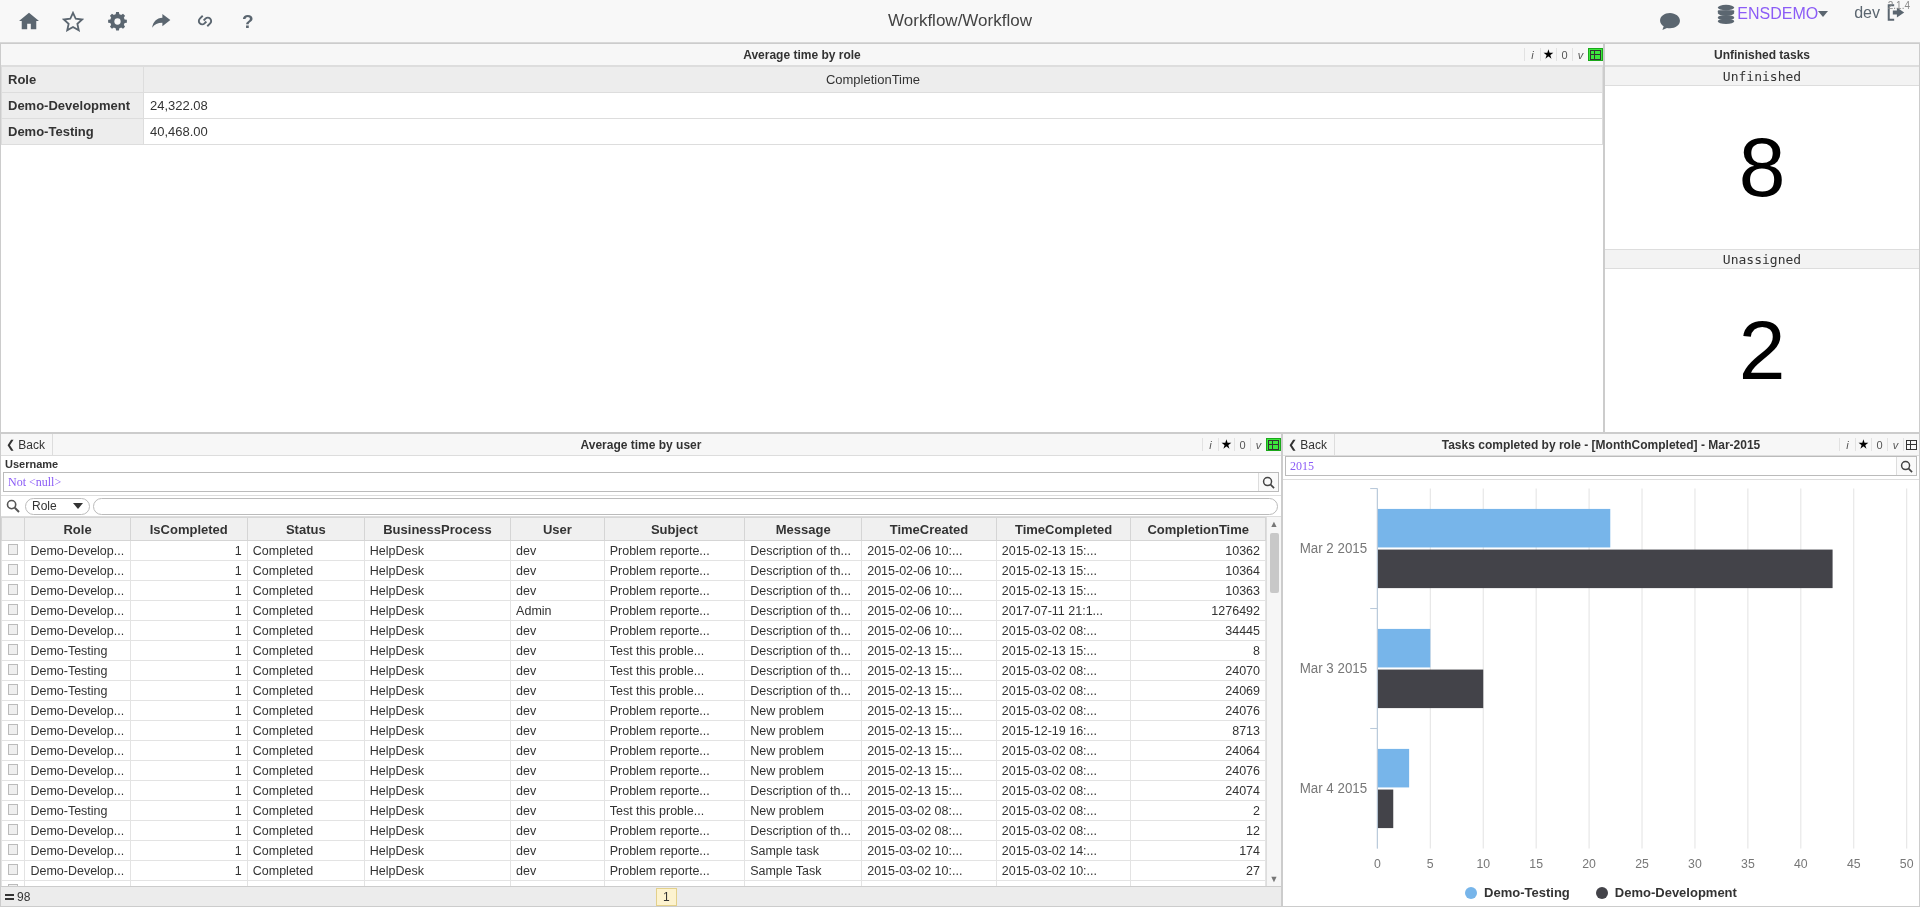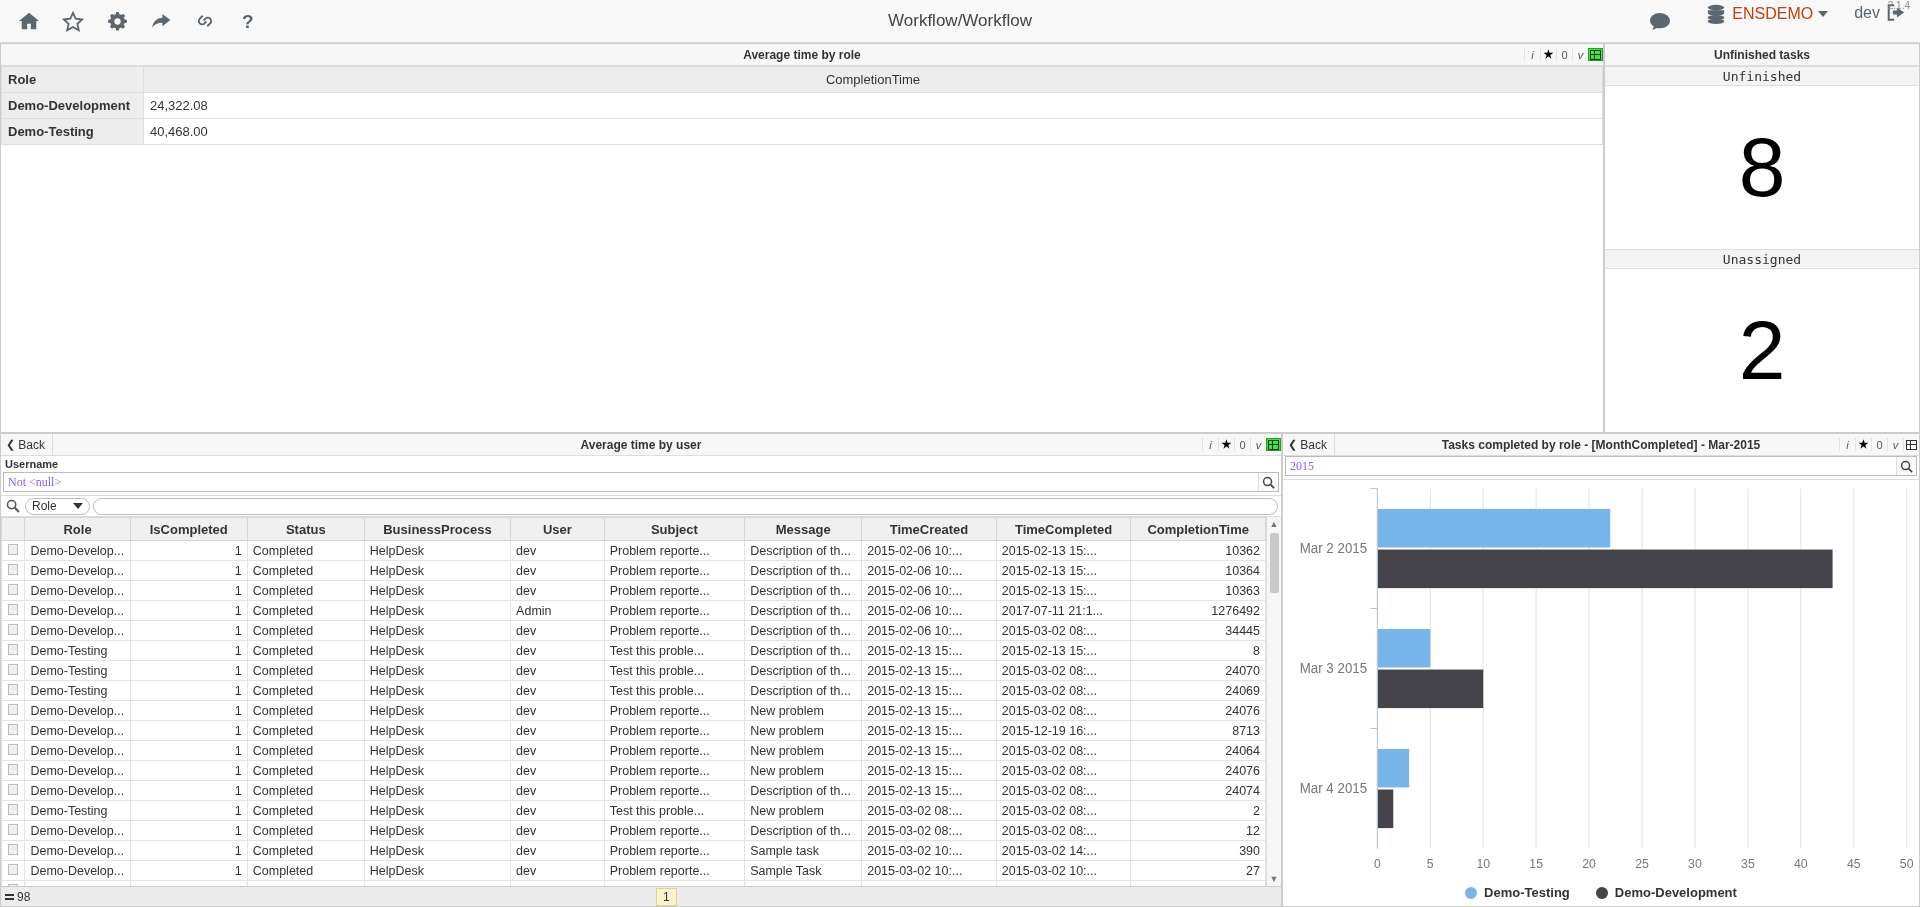--- a/index.html
+++ b/index.html
@@ -33,21 +33,21 @@
     font-size: 17px; color: #444; pointer-events: none;
   }
   .tb-right {
     margin-left: auto; display: flex; align-items: flex-start;
     gap: 26px; padding-right: 14px; position: relative; z-index: 2;
   }
   .tb-version {
     position: absolute; right: 10px; top: -3px;
     font-size: 10px; color: #8a8a8a;
   }
-  .tb-ns { display: flex; align-items: center; gap: 5px; font-size: 16px; color: #c2410c; cursor: pointer; }
+  .tb-ns { display: flex; align-items: center; font-size: 16px; color: #8b5cf6; cursor: pointer; }
   .tb-user { display: flex; align-items: center; gap: 6px; font-size: 16px; color: #5b6670; cursor: pointer; }
   .caret { width:0;height:0;border-left:5px solid transparent;border-right:5px solid transparent;border-top:6px solid #5b6670; }
 
   
   .body { flex: 1 1 auto; display: flex; flex-direction: column; min-height: 0; }
   .row-top { display: flex; height: 390px; flex: 0 0 390px; }
   .row-bot { display: flex; flex: 1 1 auto; min-height: 0; }
 
   .widget { border: 1px solid #ccc; background: #fff; display: flex; flex-direction: column; min-width: 0; }
   .w-head {
@@ -594,21 +594,21 @@
                   <td class="c-chk"><i></i></td>
                   <td>Demo-Develop...</td>
                   <td class="num">1</td>
                   <td>Completed</td>
                   <td>HelpDesk</td>
                   <td>dev</td>
                   <td>Problem reporte...</td>
                   <td>Sample task</td>
                   <td>2015-03-02 10:...</td>
                   <td>2015-03-02 14:...</td>
-                  <td class="num">390</td>
+                  <td class="num">174</td>
                 </tr>
                 <tr>
                   <td class="c-chk"><i></i></td>
                   <td>Demo-Develop...</td>
                   <td class="num">1</td>
                   <td>Completed</td>
                   <td>HelpDesk</td>
                   <td>dev</td>
                   <td>Problem reporte...</td>
                   <td>Sample Task</td>

